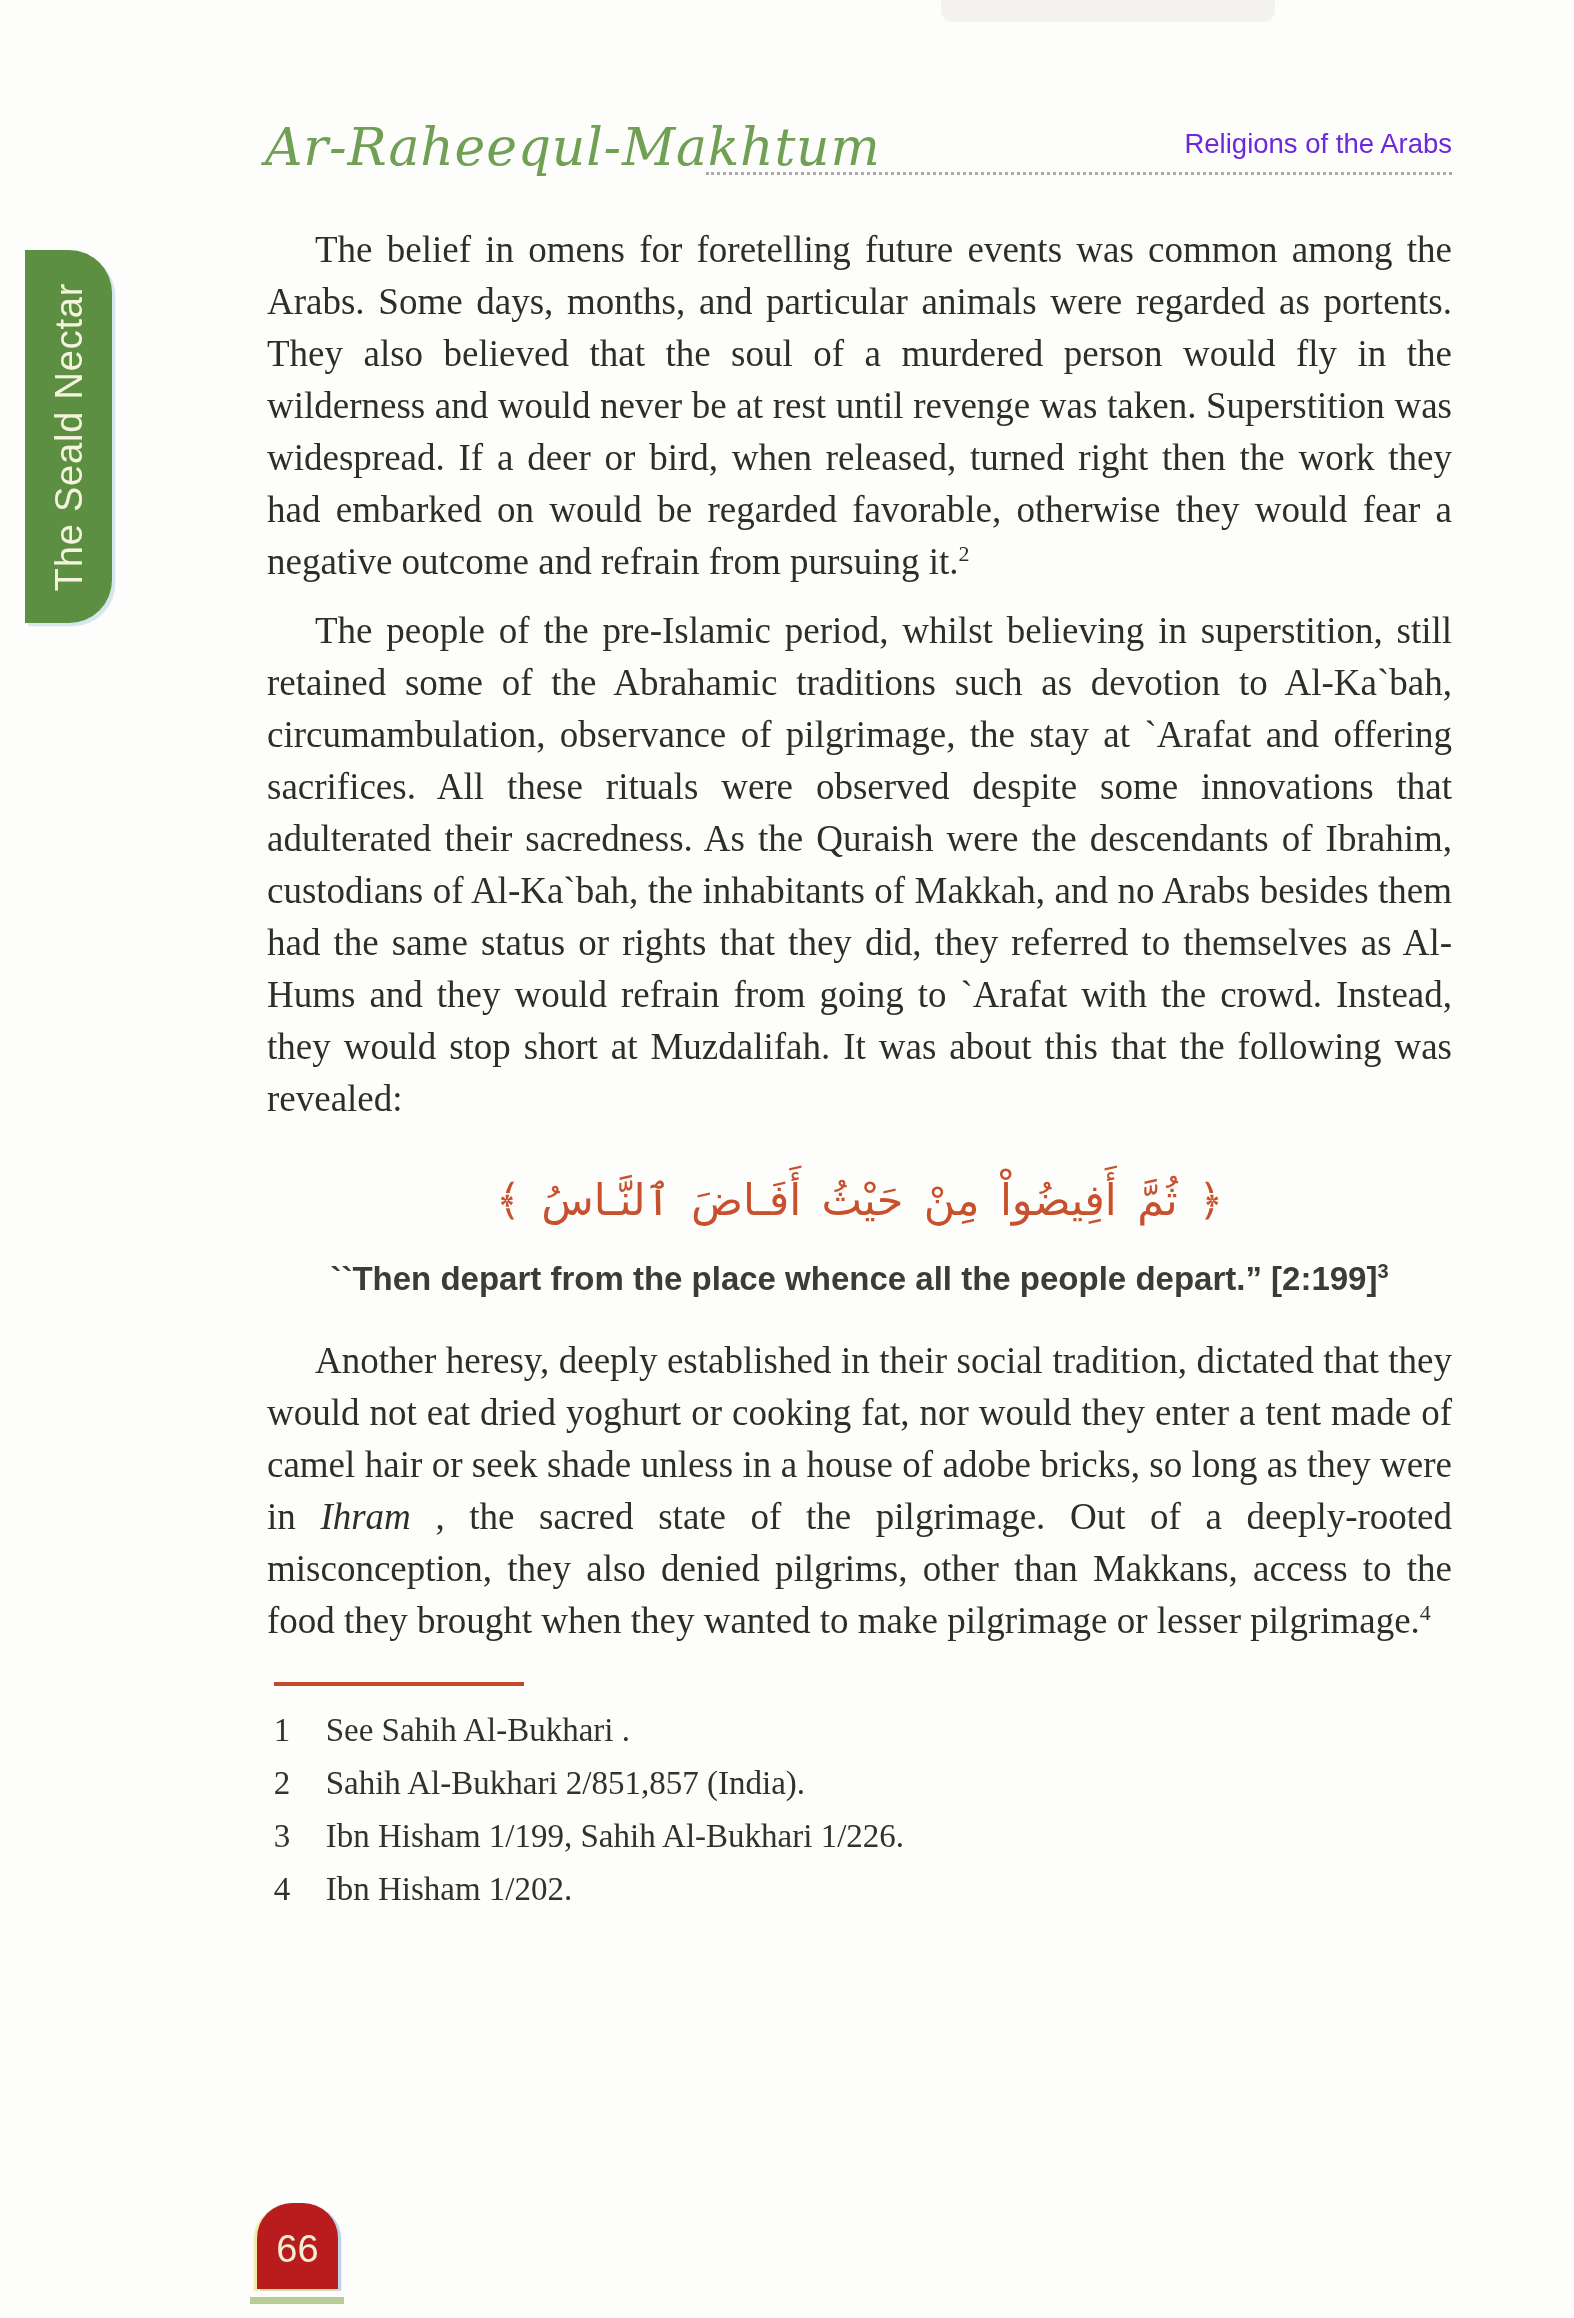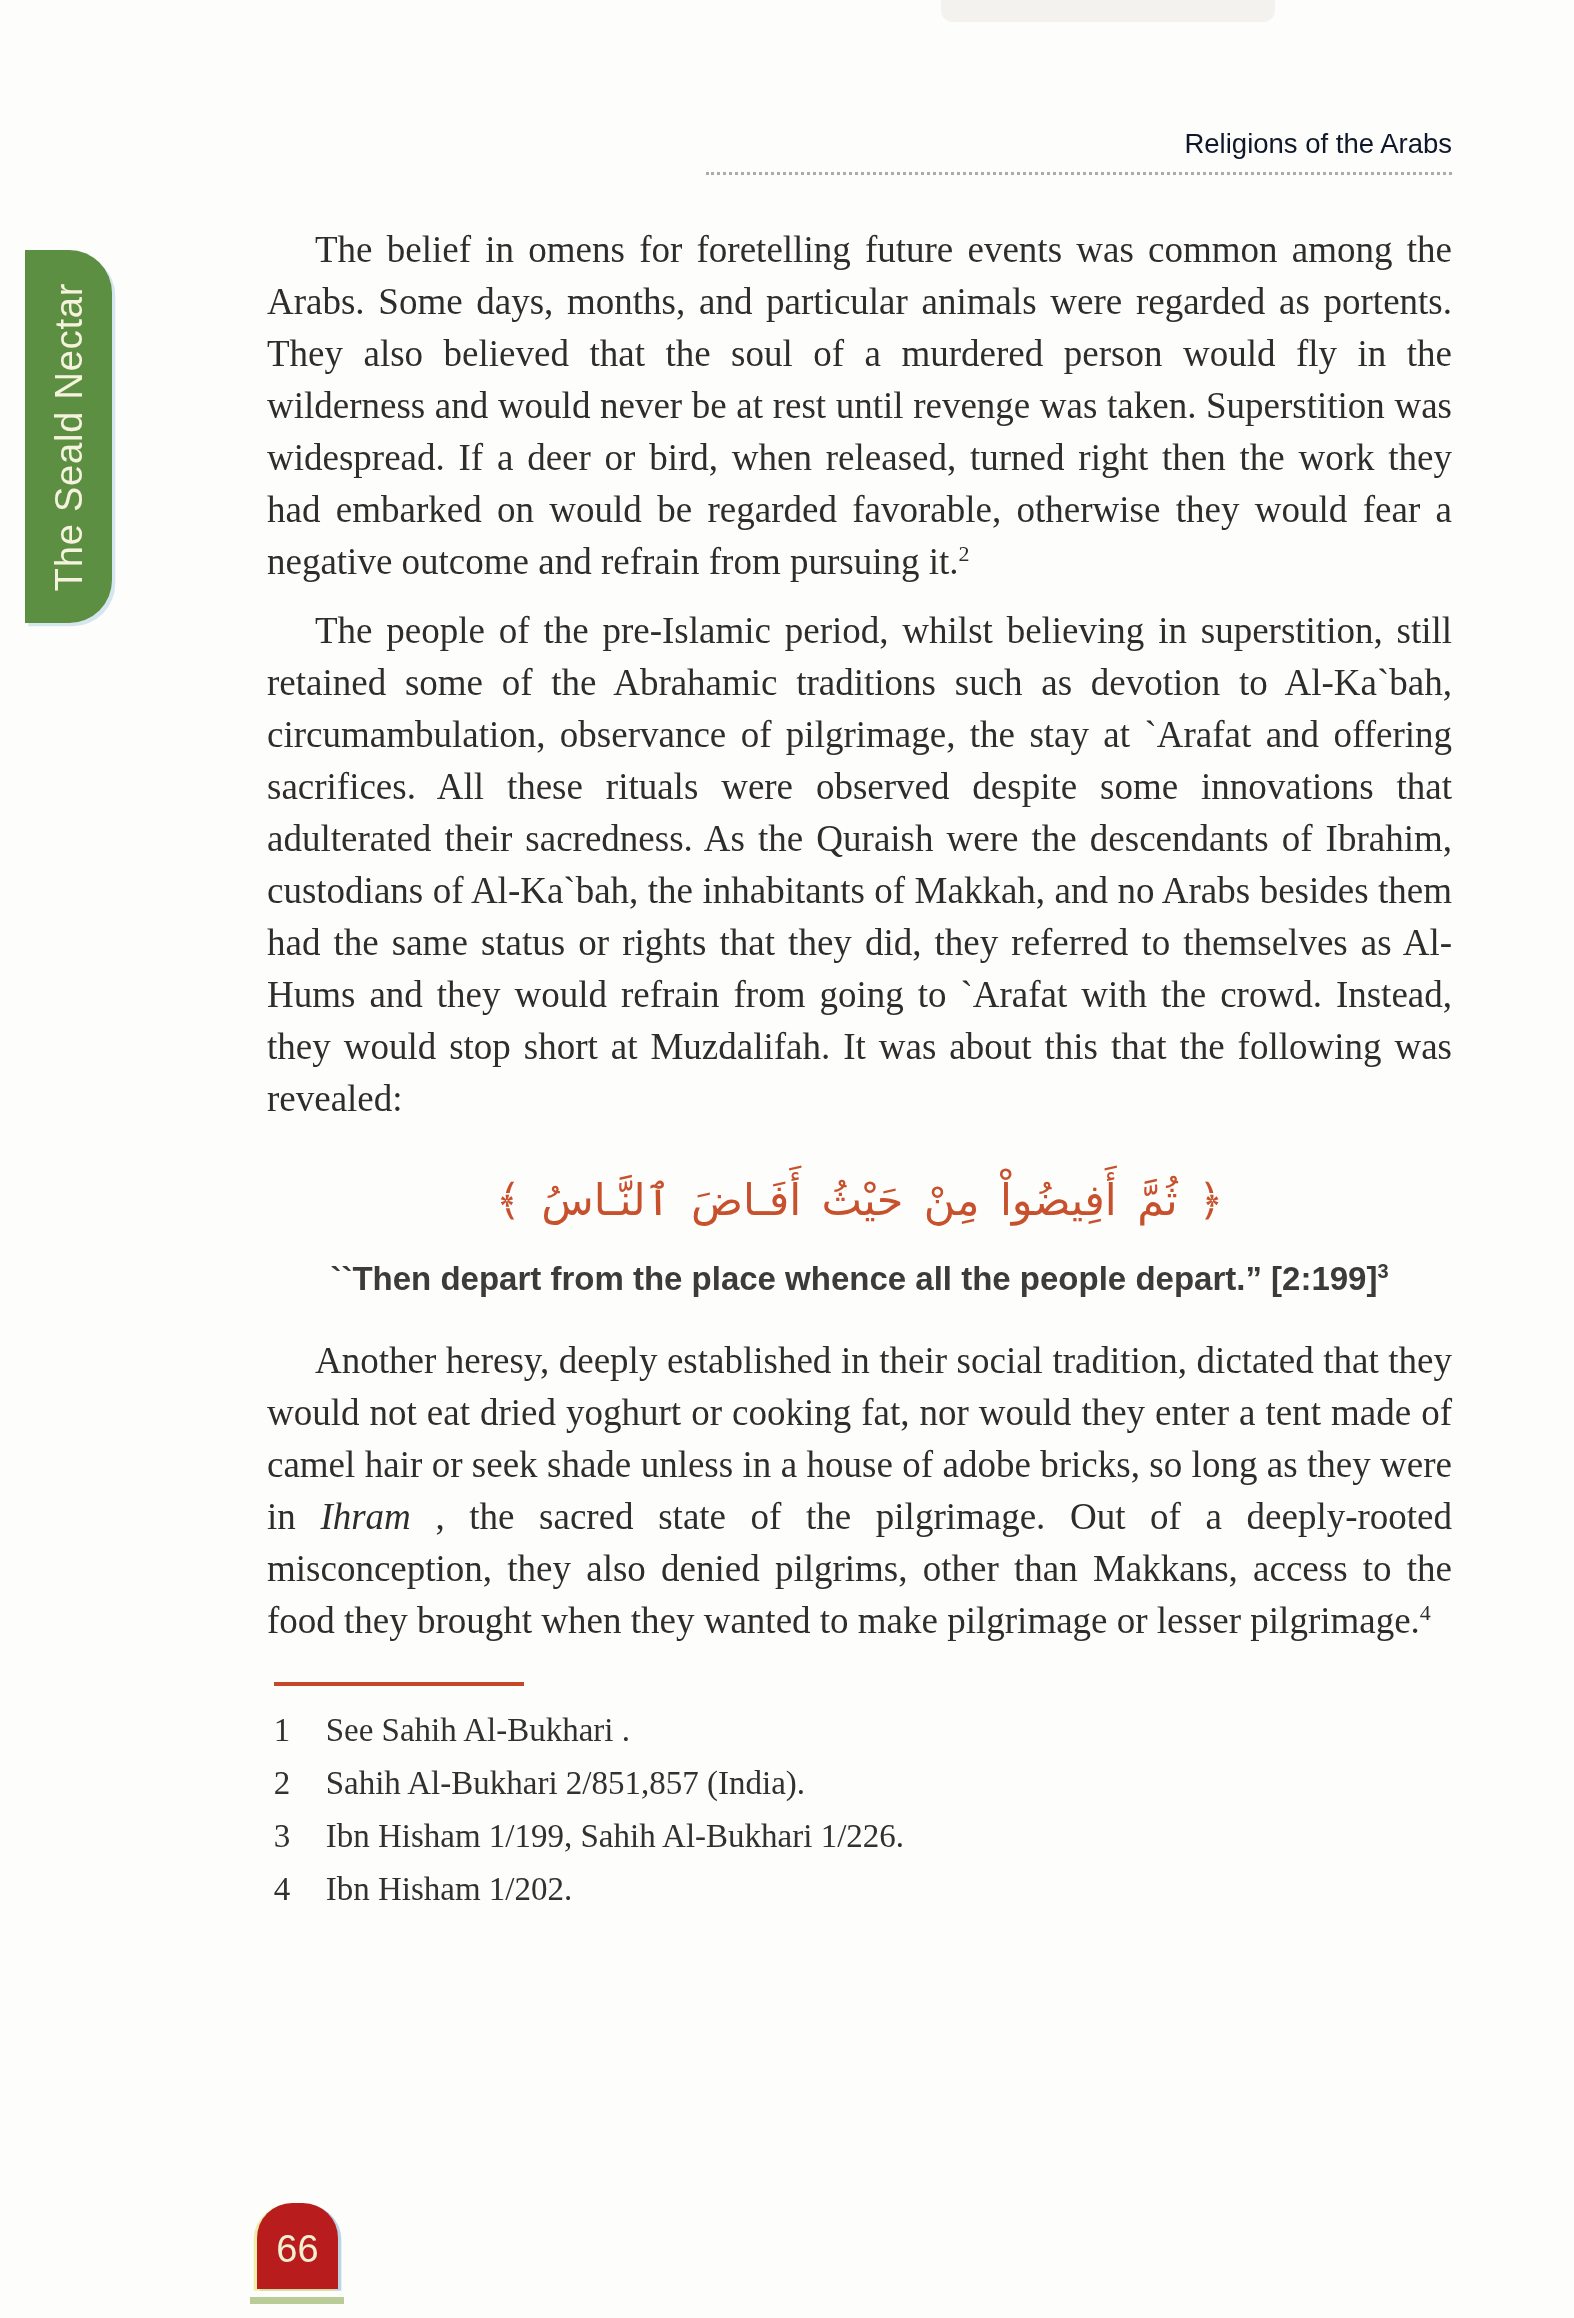--- a/index.html
+++ b/index.html
@@ -22,21 +22,21 @@
     font-style:italic;
     font-size:52px;
     letter-spacing:0.8px;
     color:#70a054;
     white-space:nowrap;
   }
   .section-title{
     position:absolute;right:122px;top:128px;
     font-family:"Liberation Sans",sans-serif;
     font-size:27.5px;
-    color:#0f172a;
+    color:#6d28d9;
     white-space:nowrap;
   }
   .header-dotted-rule{
     position:absolute;left:706px;right:122px;top:157px;height:15px;
     border-bottom:3.3px dotted #ababab;
   }
   
   .sidebar-tab{
     position:absolute;left:25px;top:250px;width:87px;height:373px;
     background:#5c8f41;
@@ -115,20 +115,21 @@
     background:#b9cc98;
   }
 </style>
 </head>
 <body>
 
 <div class="page">
 
   <div class="scan-artifact"></div>
 
+  <div class="book-title-script">Ar-Raheequl-Makhtum</div>
   <div class="header-dotted-rule"></div>
   <div class="section-title">Religions of the Arabs</div>
 
   <div class="sidebar-tab">
     <span class="sidebar-tab-label">The Seald Nectar</span>
   </div>
 
   <div class="body-col">
     <div>
         <p class="para indent"><span>The belief in omens for foretelling future events was common among the Arabs. Some days, months, and particular animals were regarded as portents. They also believed that the soul of a murdered person would fly in the wilderness and would never be at rest until revenge was taken. Superstition was widespread. If a deer or bird, when released, turned right then the work they had embarked on would be regarded favorable, otherwise they would fear a negative outcome and refrain from pursuing it.</span><sup>2</sup></p>

